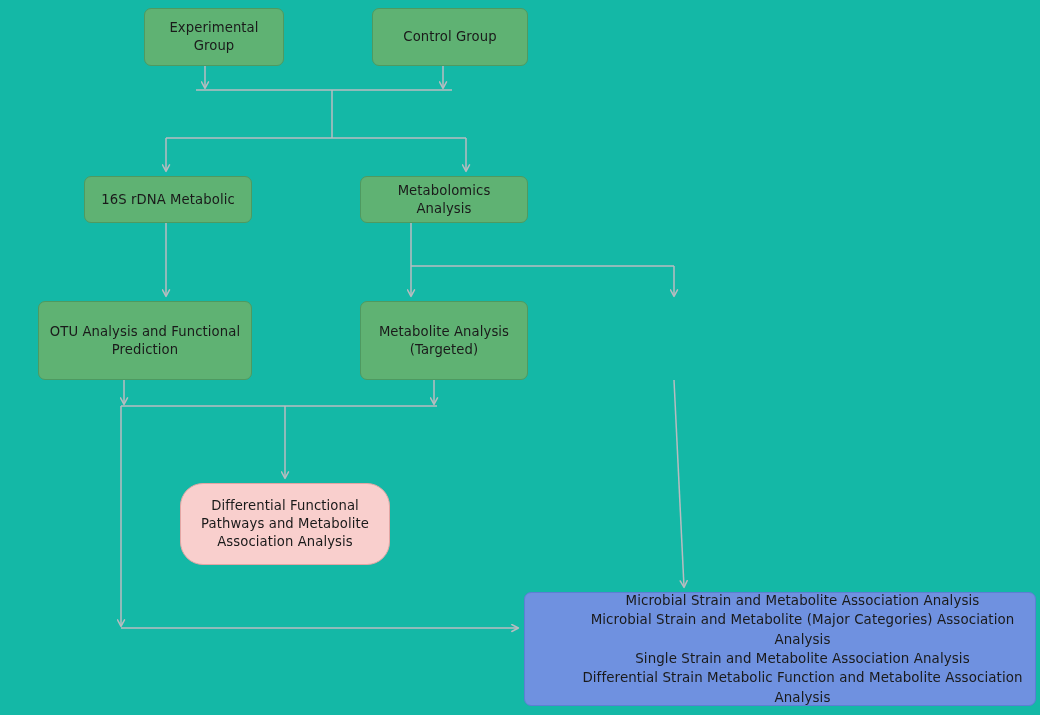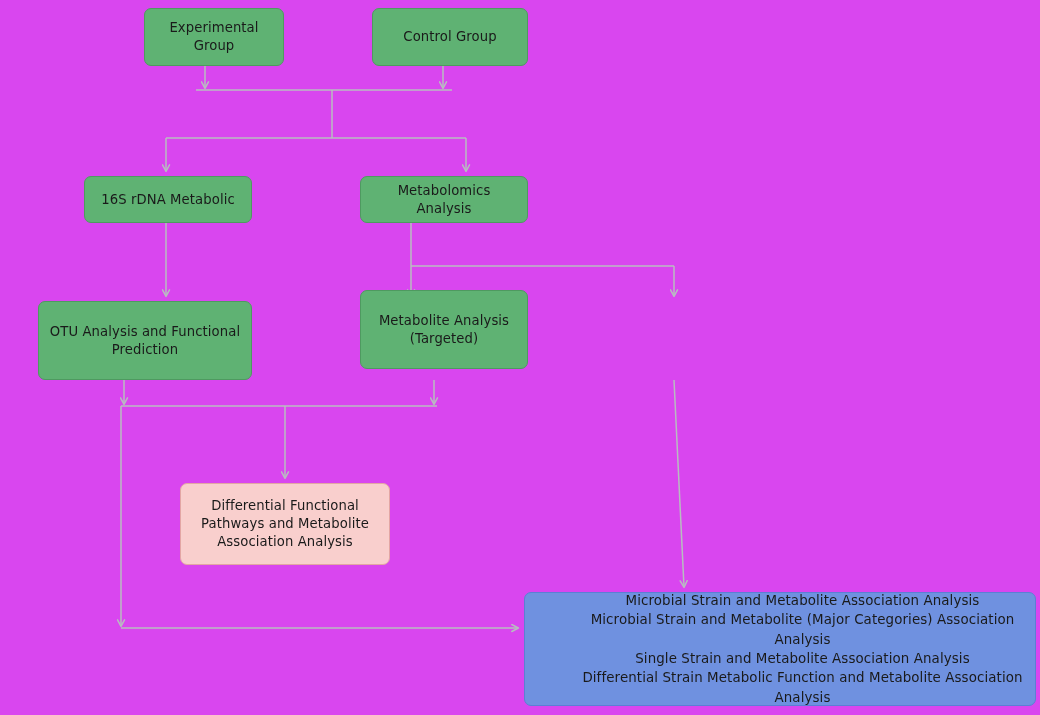--- a/index.html
+++ b/index.html
@@ -10,21 +10,21 @@
   body {
     width: 1040px;
     height: 715px;
     overflow: hidden;
     font-family: "DejaVu Sans", "Liberation Sans", sans-serif;
   }
   #diagram-root {
     position: relative;
     width: 1040px;
     height: 715px;
-    background: #d946ef;
+    background: #14b8a6;
   }
   svg.edge-layer {
     position: absolute;
     top: 0;
     left: 0;
     width: 1040px;
     height: 715px;
     pointer-events: none;
   }
   .node {
@@ -131,27 +131,27 @@
 
   <div class="node node-green" style="left:38px; top:301px; width:214px; height:79px;">
     <span class="label">OTU Analysis and Functional
 Prediction</span>
   </div>
 
   <div class="node node-green" style="left:360px; top:176px; width:168px; height:47px;">
     <span class="label">Metabolomics Analysis</span>
   </div>
 
-  <div class="node node-green" style="left:360px; top:290px; width:168px; height:79px;">
+  <div class="node node-green" style="left:360px; top:301px; width:168px; height:79px;">
     <span class="label">Metabolite Analysis
 (Targeted)</span>
   </div>
 
 
-  <div class="node node-pink" style="left:180px; top:483px; width:210px; height:82px;">
+  <div class="node node-pink" style="left:180px; top:483px; width:210px; height:82px;border-radius:23px;">
     <span class="label">Differential Functional
 Pathways and Metabolite
 Association Analysis</span>
   </div>
 
   <div class="node node-blue" style="left:524px; top:592px; width:512px; height:114px;">
     <span class="label">Microbial Strain and Metabolite Association Analysis
 Microbial Strain and Metabolite (Major Categories) Association Analysis
 Single Strain and Metabolite Association Analysis
 Differential Strain Metabolic Function and Metabolite Association Analysis</span>

